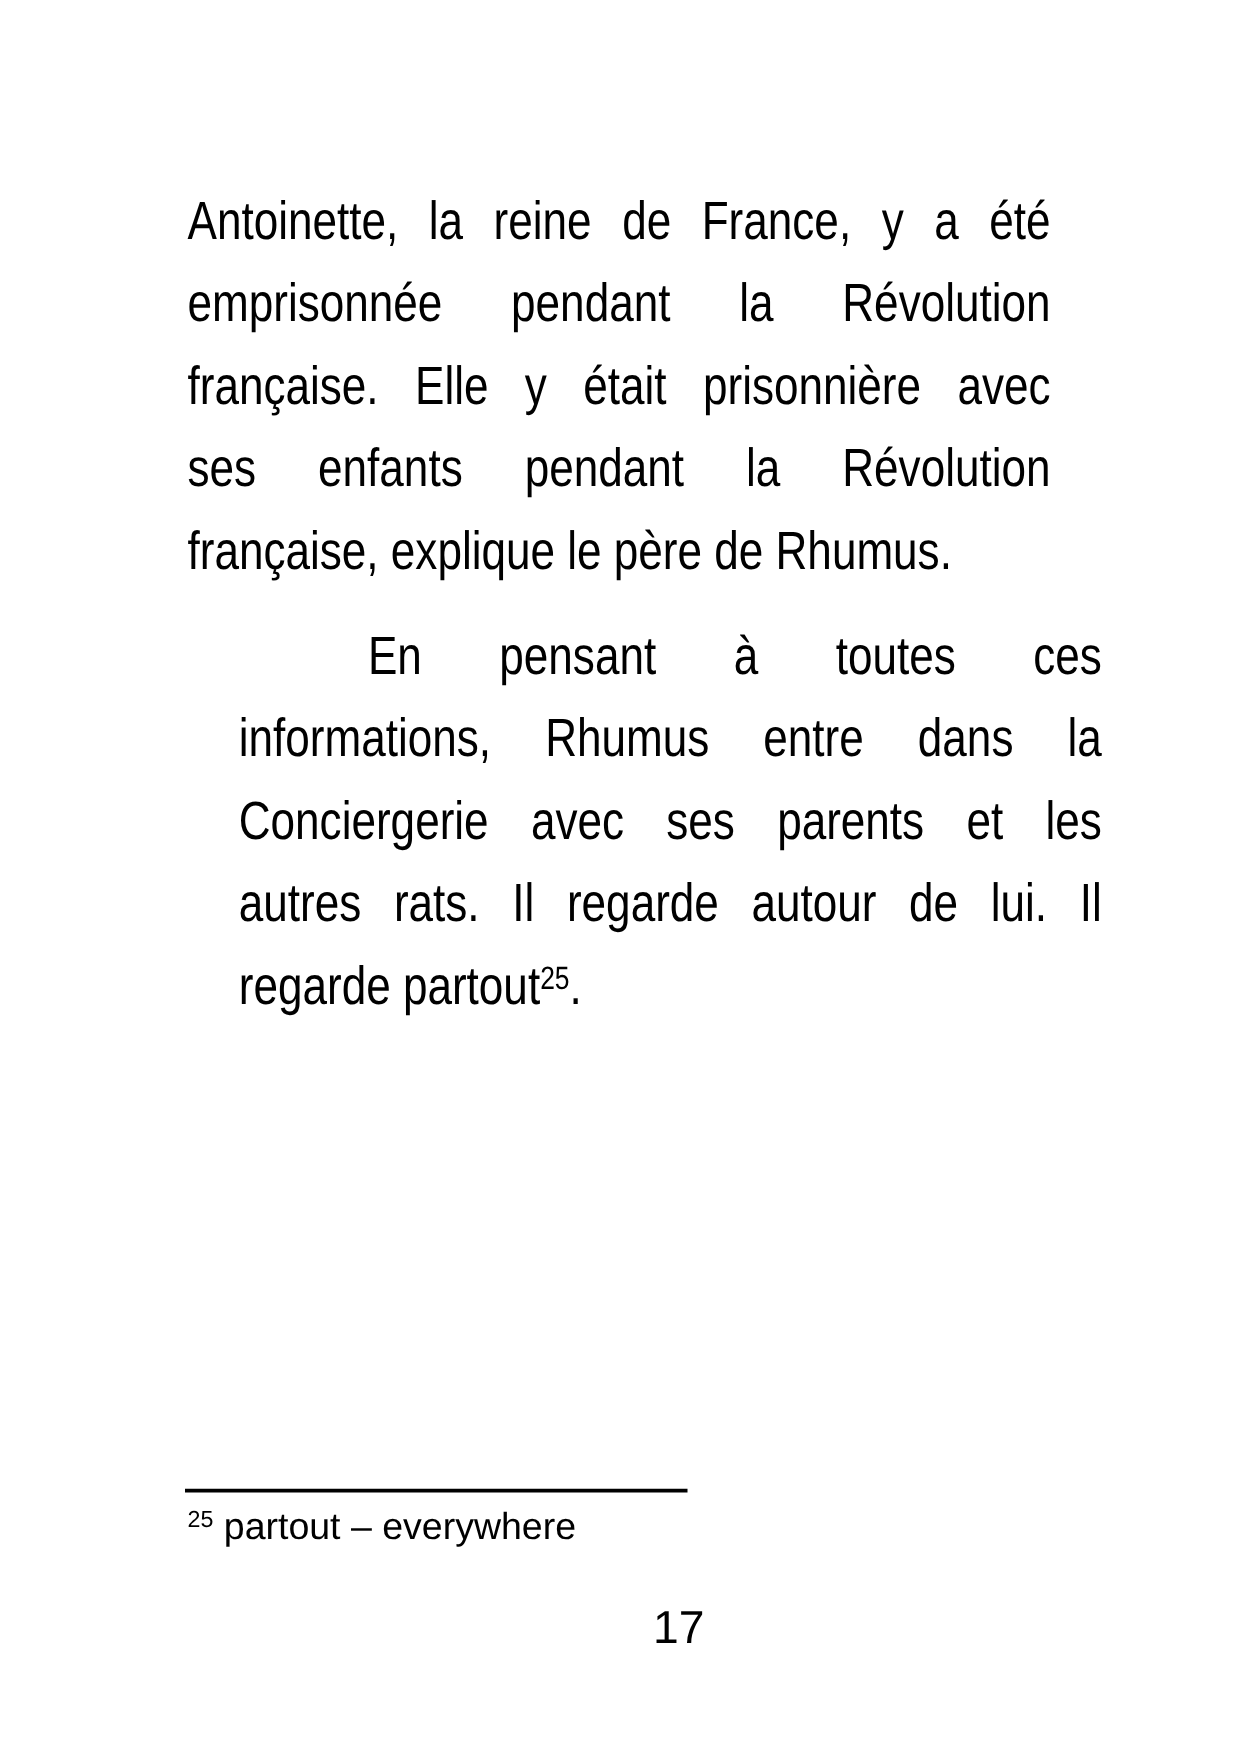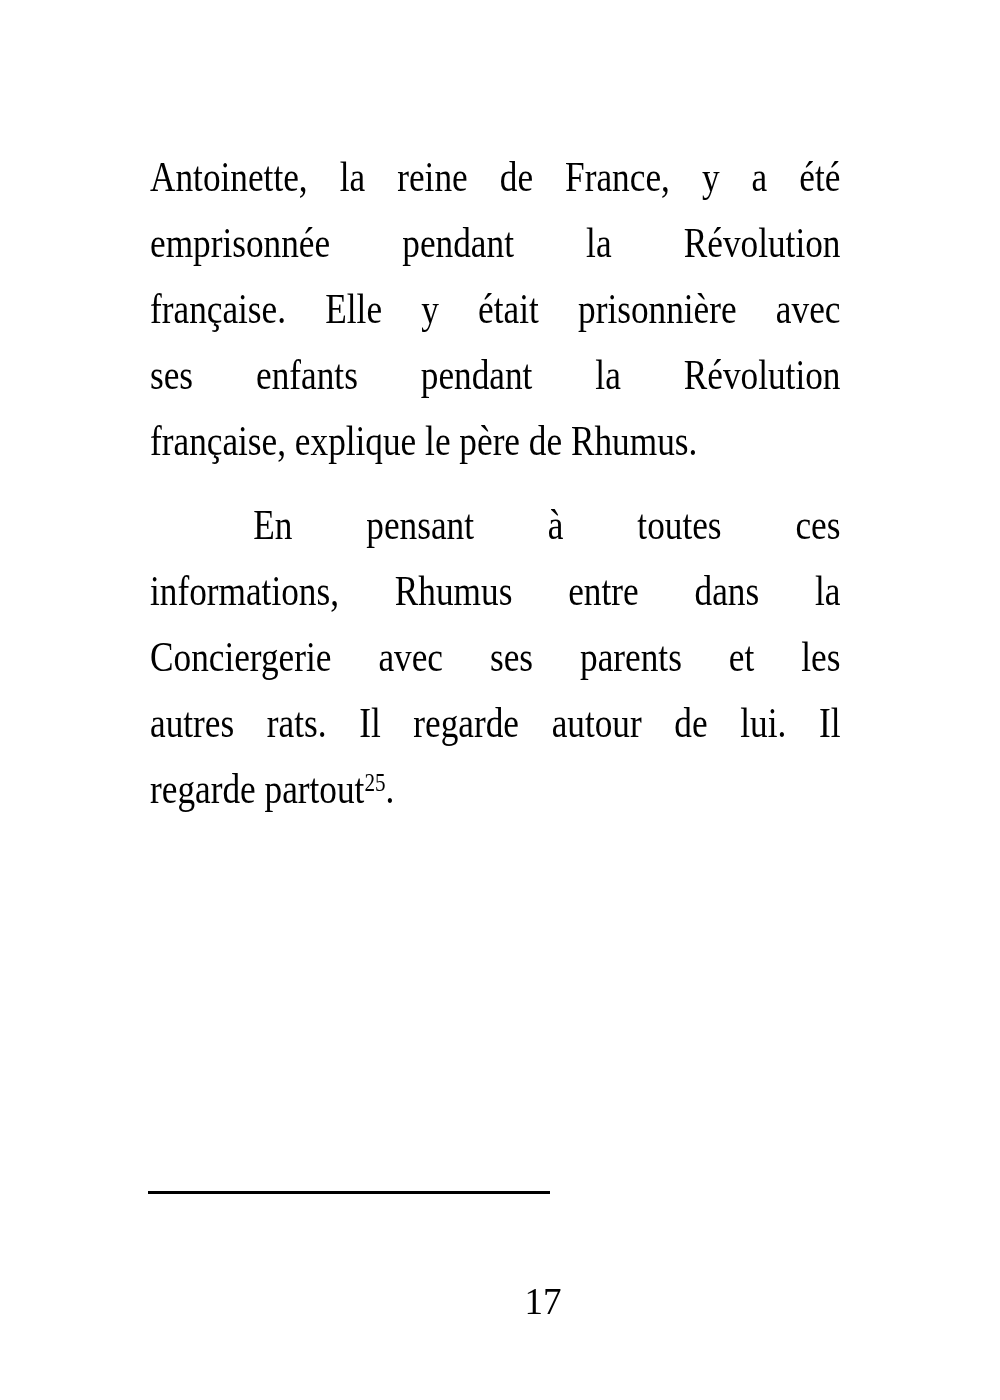--- a/index.html
+++ b/index.html
@@ -6,32 +6,32 @@
     margin: 0;
     padding: 0;
     background: #ffffff;
   }
   .page {
     position: relative;
     width: 1000px;
     height: 1400px;
     background: #ffffff;
     color: #000000;
-    font-family: Liberation Serif, serif;
+    font-family: Liberation Sans, sans-serif;
     overflow: hidden;
   }
   
   .text-block {
     position: absolute;
     left: 150px;
     top: 144px;
     width: 842px;
   }
   .para { margin: 0; padding: 0; }
-  .para + .para { margin-top: 18px; }
+  .para + .para { margin-top: 18px; margin-left: 41px; }
   .line {
     font-size: 43px;
     line-height: 66px;
     white-space: normal;
     transform: scaleX(0.82);
     transform-origin: 0 50%;
     width: 842px;
   }
   .just {
     text-align: justify;
@@ -98,16 +98,17 @@
       <div class="line just">Conciergerie avec ses parents et les</div>
       <div class="line just">autres rats. Il regarde autour de lui. Il</div>
       <div class="line lastline"><span>regarde partout</span><sup class="fn-ref">25</sup><span>.</span></div>
     </div>
 
 
   </div>
 
   <div class="footnote-rule"></div>
 
+  <div class="footnote"><sup class="fn-ref">25</sup> <span>partout – everywhere</span></div>
 
   <div class="page-number">17</div>
 
 </div>
 
 </body></html>

